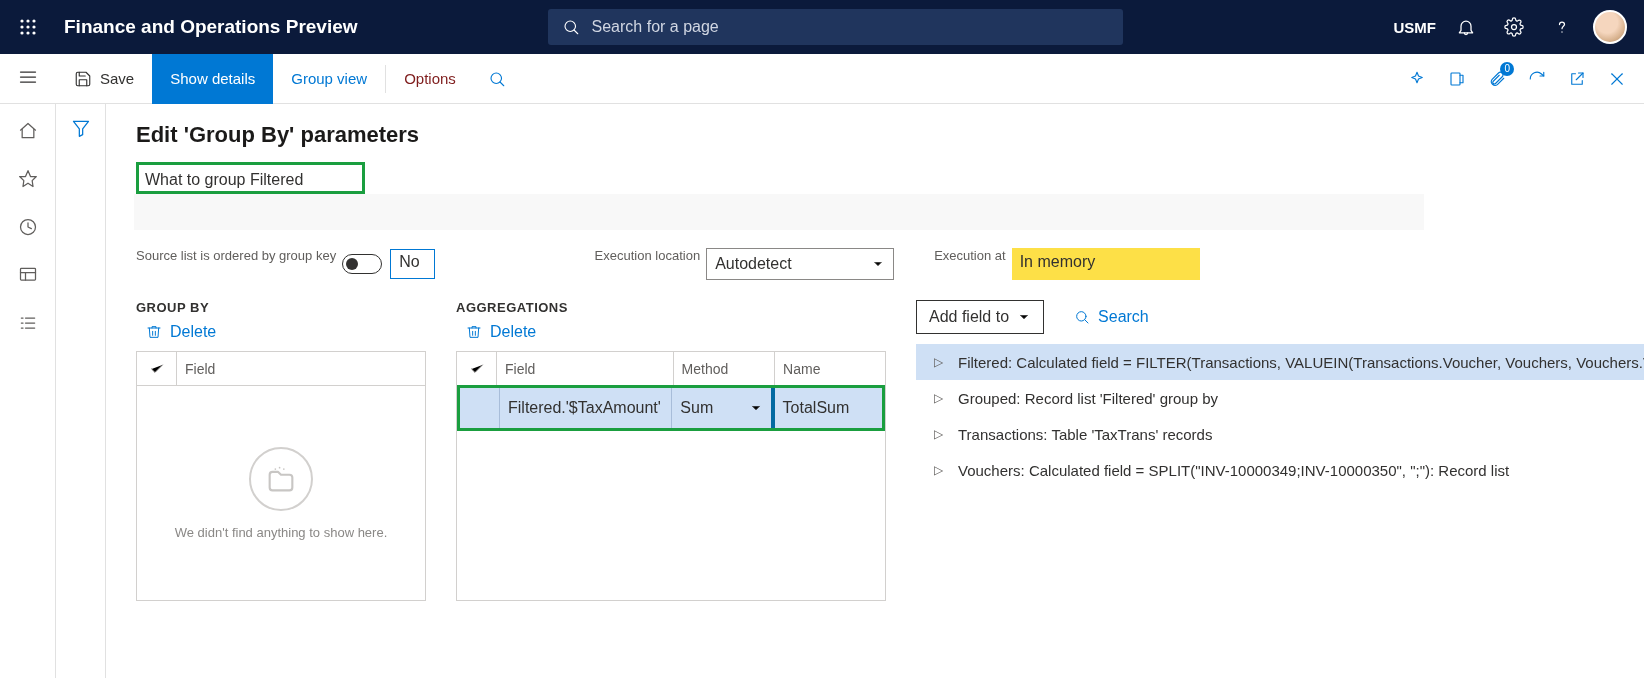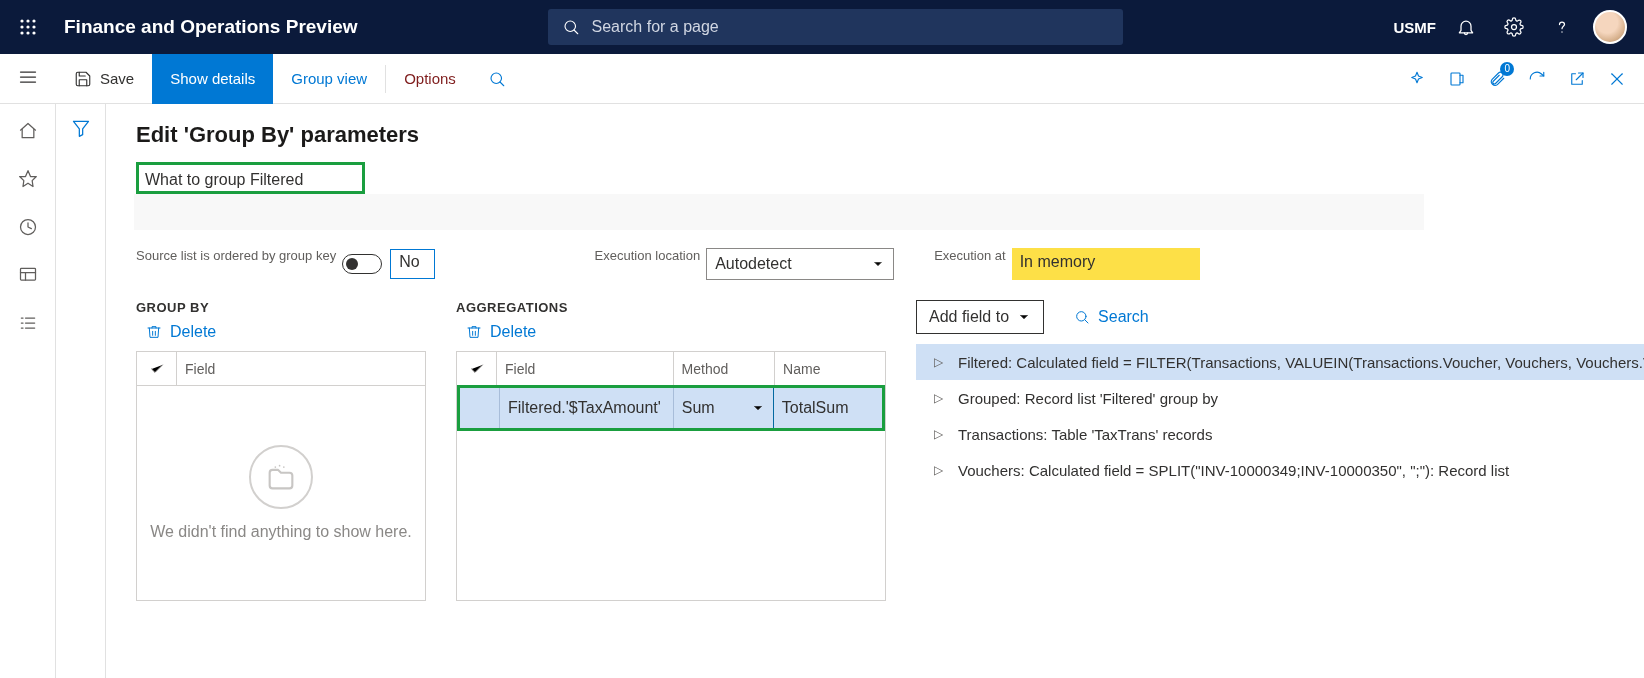--- a/index.html
+++ b/index.html
@@ -114,21 +114,21 @@
   .col-toolbar { display:flex; align-items:center; gap:8px; color:#0078d4; font-size:16px; margin-bottom:10px; cursor:pointer;}
   .col-toolbar.indent { margin-left:10px;}
   .grid {
     border:1px solid #d2d0ce; width:290px; height:250px;
   }
   .grid .grid-head {
     display:flex; height:34px; border-bottom:1px solid #d2d0ce; align-items:center; font-size:14px; color:#605e5c;
   }
   .chk-cell { width:40px; display:flex; justify-content:center; border-right:1px solid #d2d0ce; height:100%; align-items:center;}
   .grid .field-cell { flex:1; padding:0 8px;}
-  .empty-state { display:flex; flex-direction:column; align-items:center; justify-content:center; height:calc(100% - 34px); color:#8a8886; font-size:16px; gap:14px;}
+  .empty-state { display:flex; flex-direction:column; align-items:center; justify-content:center; height:calc(100% - 34px); color:#8a8886; font-size:13px; gap:14px;}
   .empty-icon { width:64px; height:64px; border-radius:50%; border:2px solid #d2d0ce; display:flex; align-items:center; justify-content:center;}
 
   .grid2 { border:1px solid #d2d0ce; width:430px; height:250px;}
   .grid2 .grid-head { display:flex; height:34px; border-bottom:1px solid #d2d0ce; align-items:center; font-size:14px; color:#605e5c;}
   .grid2 .cell-field { flex:1.7; padding:0 8px; border-right:1px solid #d2d0ce; height:100%; display:flex; align-items:center;}
   .grid2 .cell-method { flex:0.9; padding:0 8px; border-right:1px solid #d2d0ce; height:100%; display:flex; align-items:center;}
   .grid2 .cell-name { flex:1; padding:0 8px; height:100%; display:flex; align-items:center;}
   .grid2 .data-row {
     height:40px; display:flex; align-items:center;
     background:#cfe0f5;
@@ -419,21 +419,21 @@
                 </svg>
             </div>
             <div class="cell-field">Field</div>
             <div class="cell-method">Method</div>
             <div class="cell-name">Name</div>
           </div>
           <div class="grid2-green-frame">
             <div class="data-row">
               <div class="chk-cell" style="border-right:1px solid #a8bdd9;"></div>
               <div class="cell-field" style="border-right:1px solid #a8bdd9;">Filtered.'$TaxAmount'</div>
-              <div class="cell-method" style="border-right:1px solid #0369a1;justify-content:flex-end;">
+              <div class="cell-method" style="border-right:4px solid #0369a1;justify-content:flex-end;">
                 <div class="method-select">
                   <span>Sum</span>
                   <svg class="stroke-icon" width="14" height="14" viewBox="0 0 24 24" stroke="#323130">
                       <polyline points="6 9 12 15 18 9"></polyline>
                     </svg>
                 </div>
               </div>
               <div class="cell-name">TotalSum</div>
             </div>
           </div>

